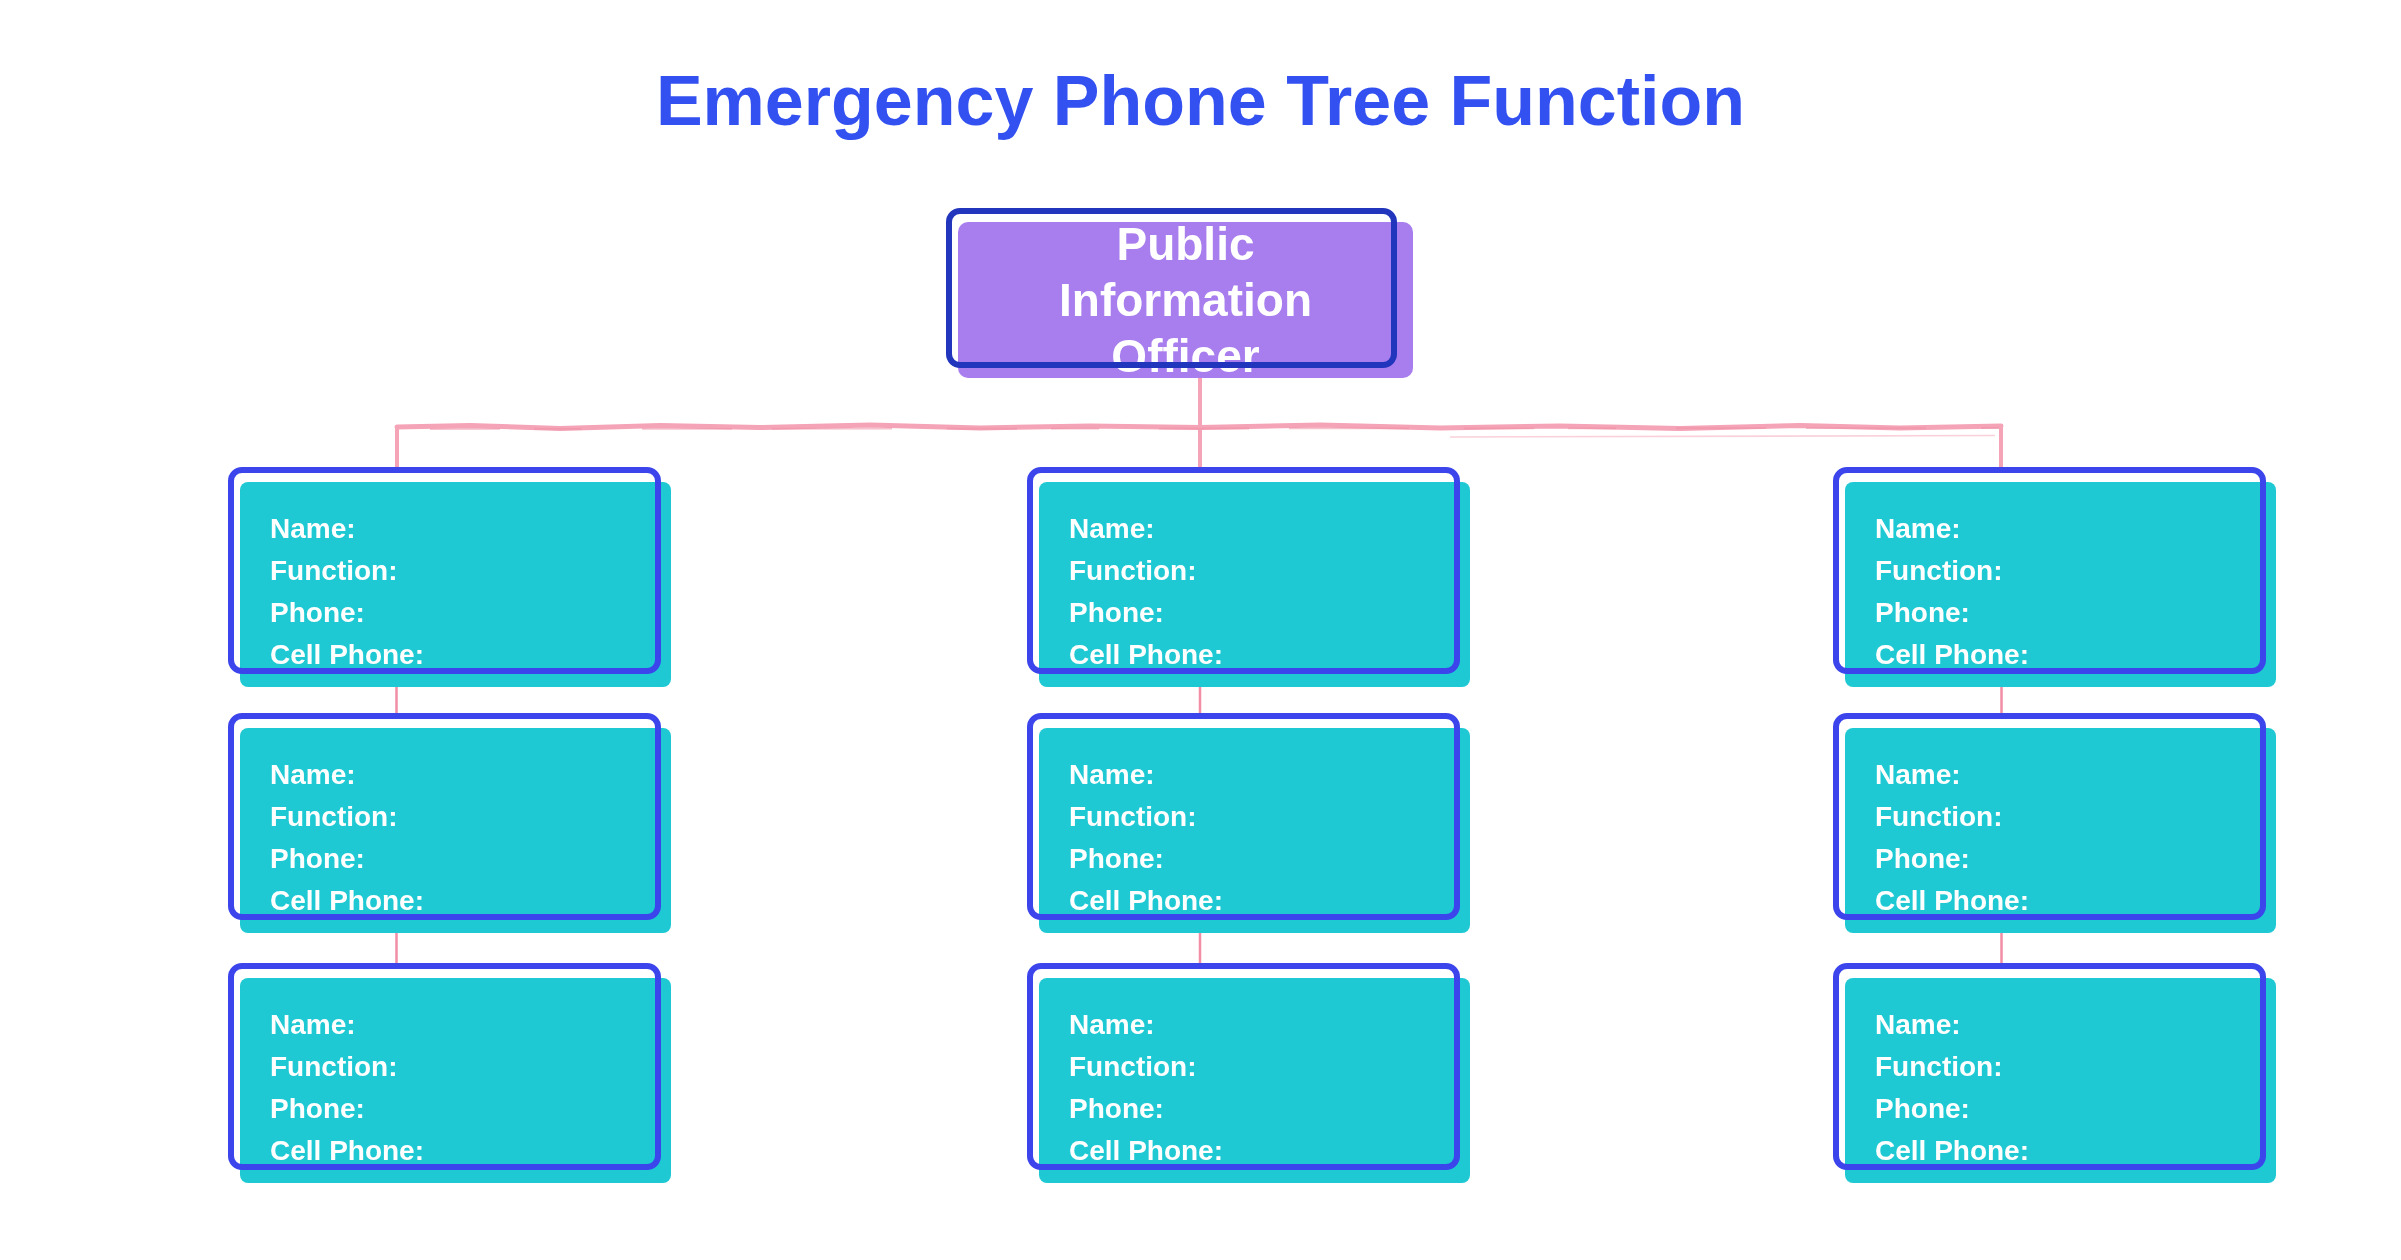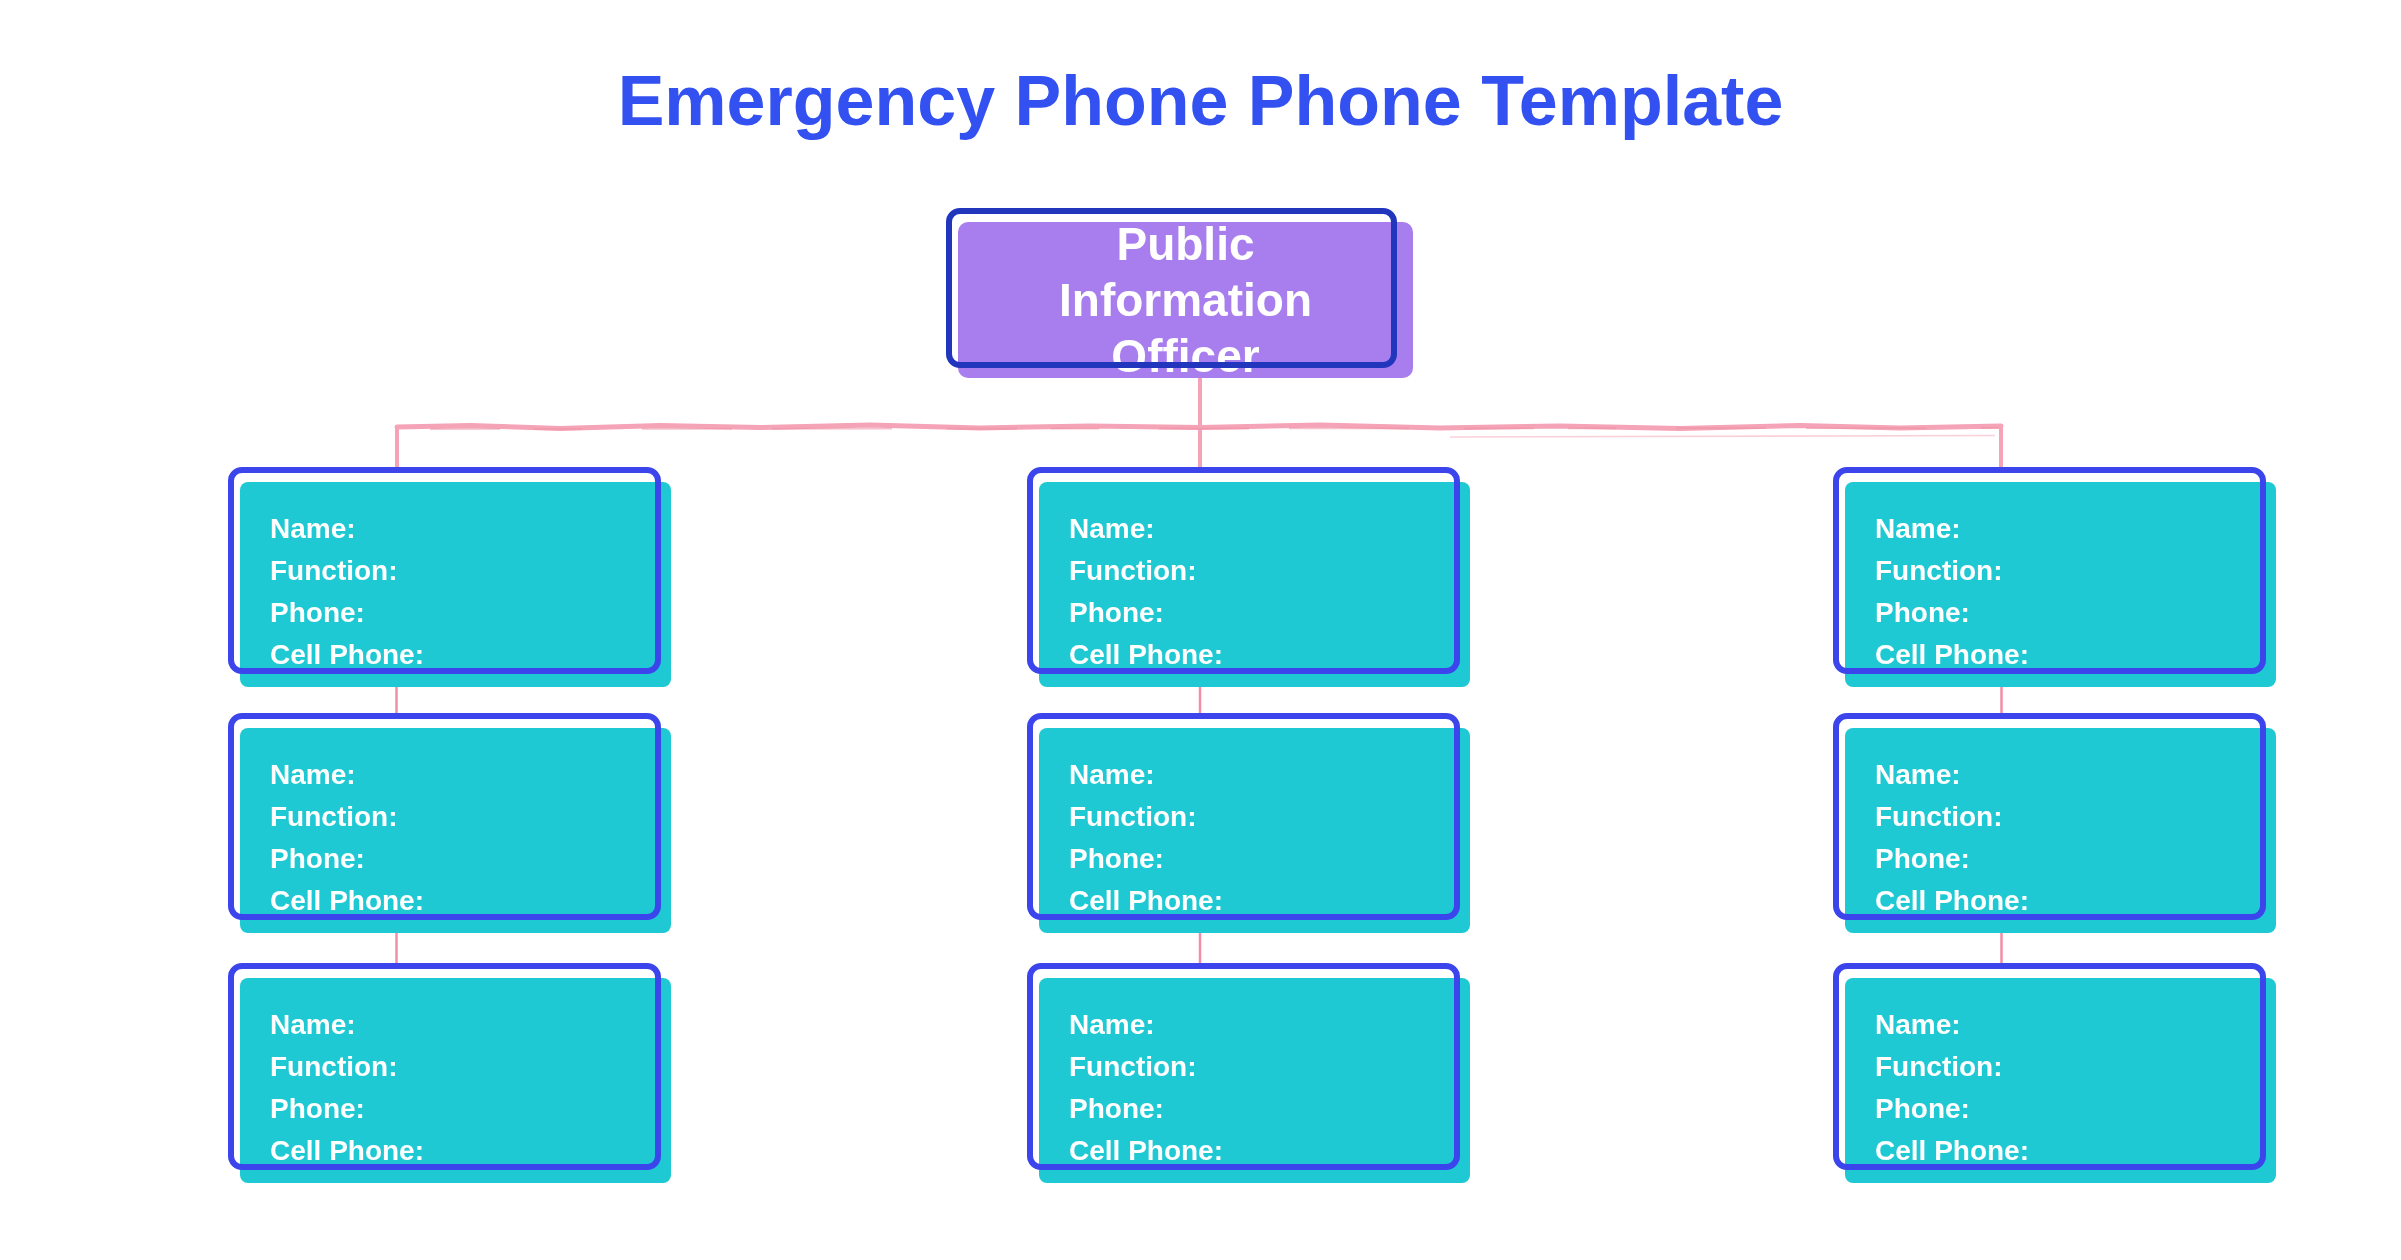--- a/index.html
+++ b/index.html
@@ -93,21 +93,21 @@
   .b3 { left: 1785px; }
   .r1 { top: 467px; }
   .r2 { top: 713px; }
   .r3 { top: 963px; }
 </style>
 </head>
 <body>
 
 <div class="canvas">
 
-  <div class="page-title">Emergency Phone Phone Template</div>
+  <div class="page-title">Emergency Phone Tree Function</div>
 
   <svg class="connector-svg" viewBox="0 0 2401 1260" xmlns="http://www.w3.org/2000/svg">
 
     <path d="M1200,378 L1200,467" stroke="#f5a3b6" stroke-width="4" fill="none"></path>
 
     <path d="M397,427 L470,425.5 L560,428.5 L660,425.5 L760,427.5 L870,425 L980,428 L1090,426 L1200,427.5 L1320,425 L1440,428 L1560,426 L1680,428.5 L1800,425.5 L1900,428 L2001,426" stroke="#f5a3b6" stroke-width="5" fill="none" stroke-linecap="round" stroke-linejoin="round"></path>
     <path d="M430,429 L2001,428" stroke="#ee8fa6" stroke-width="1.8" fill="none" stroke-dasharray="70 34 48 60 90 40 120 55" opacity="0.55"></path>
     <path d="M1450,437 L1995,435.5" stroke="#f5a3b6" stroke-width="1.6" fill="none" opacity="0.5"></path>
 
     <path d="M397,425 L397,470" stroke="#f5a3b6" stroke-width="4" fill="none"></path>

